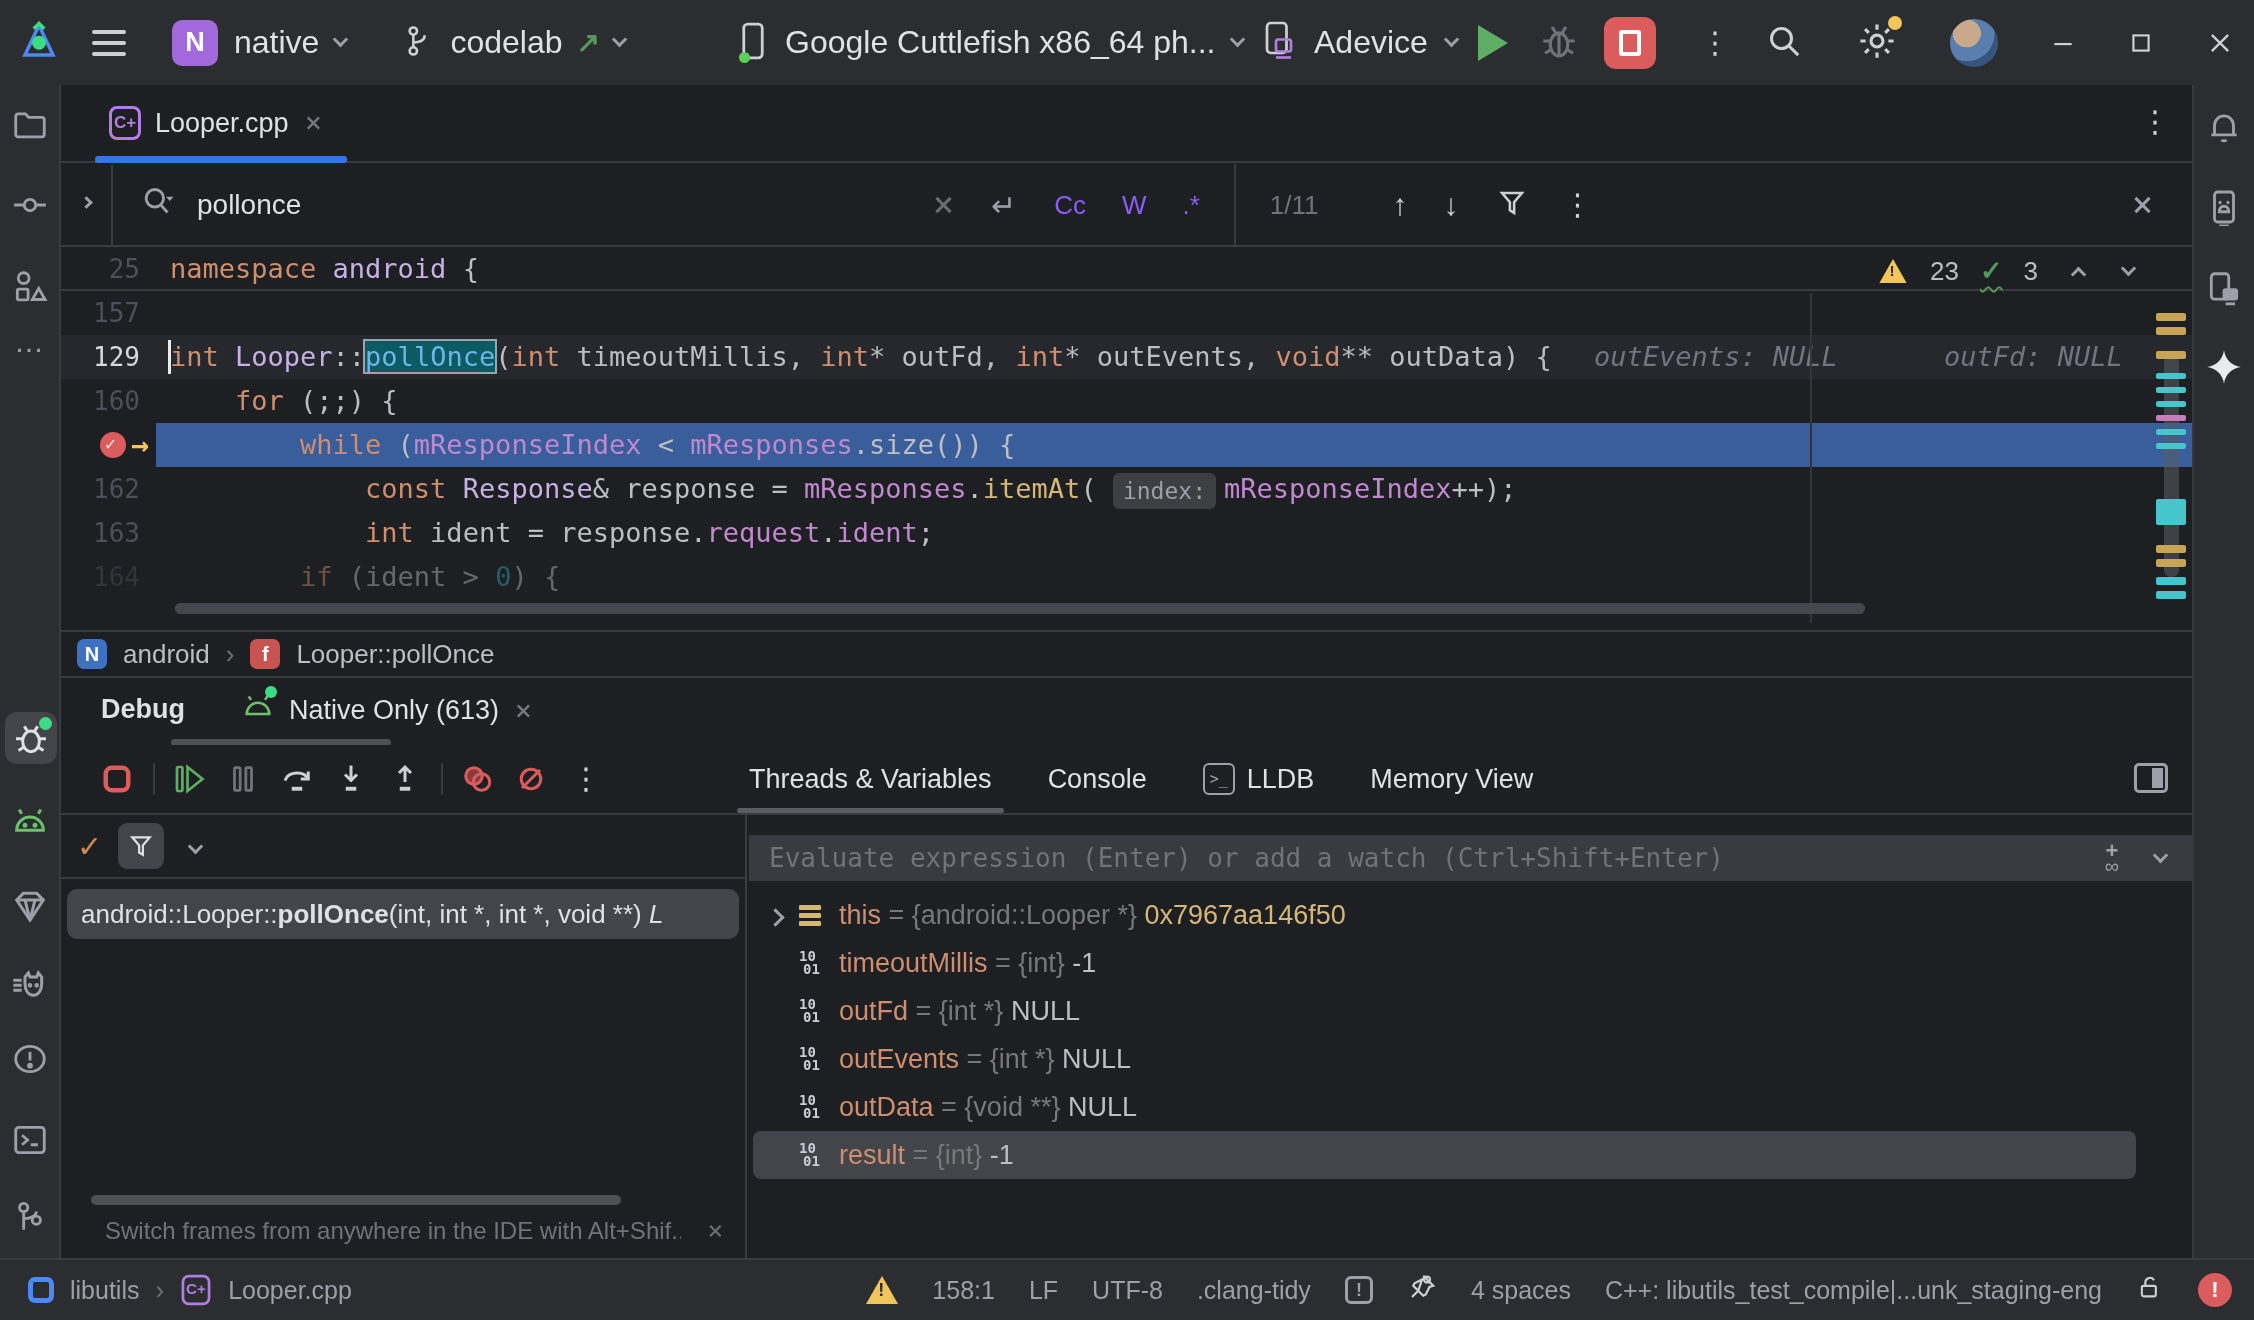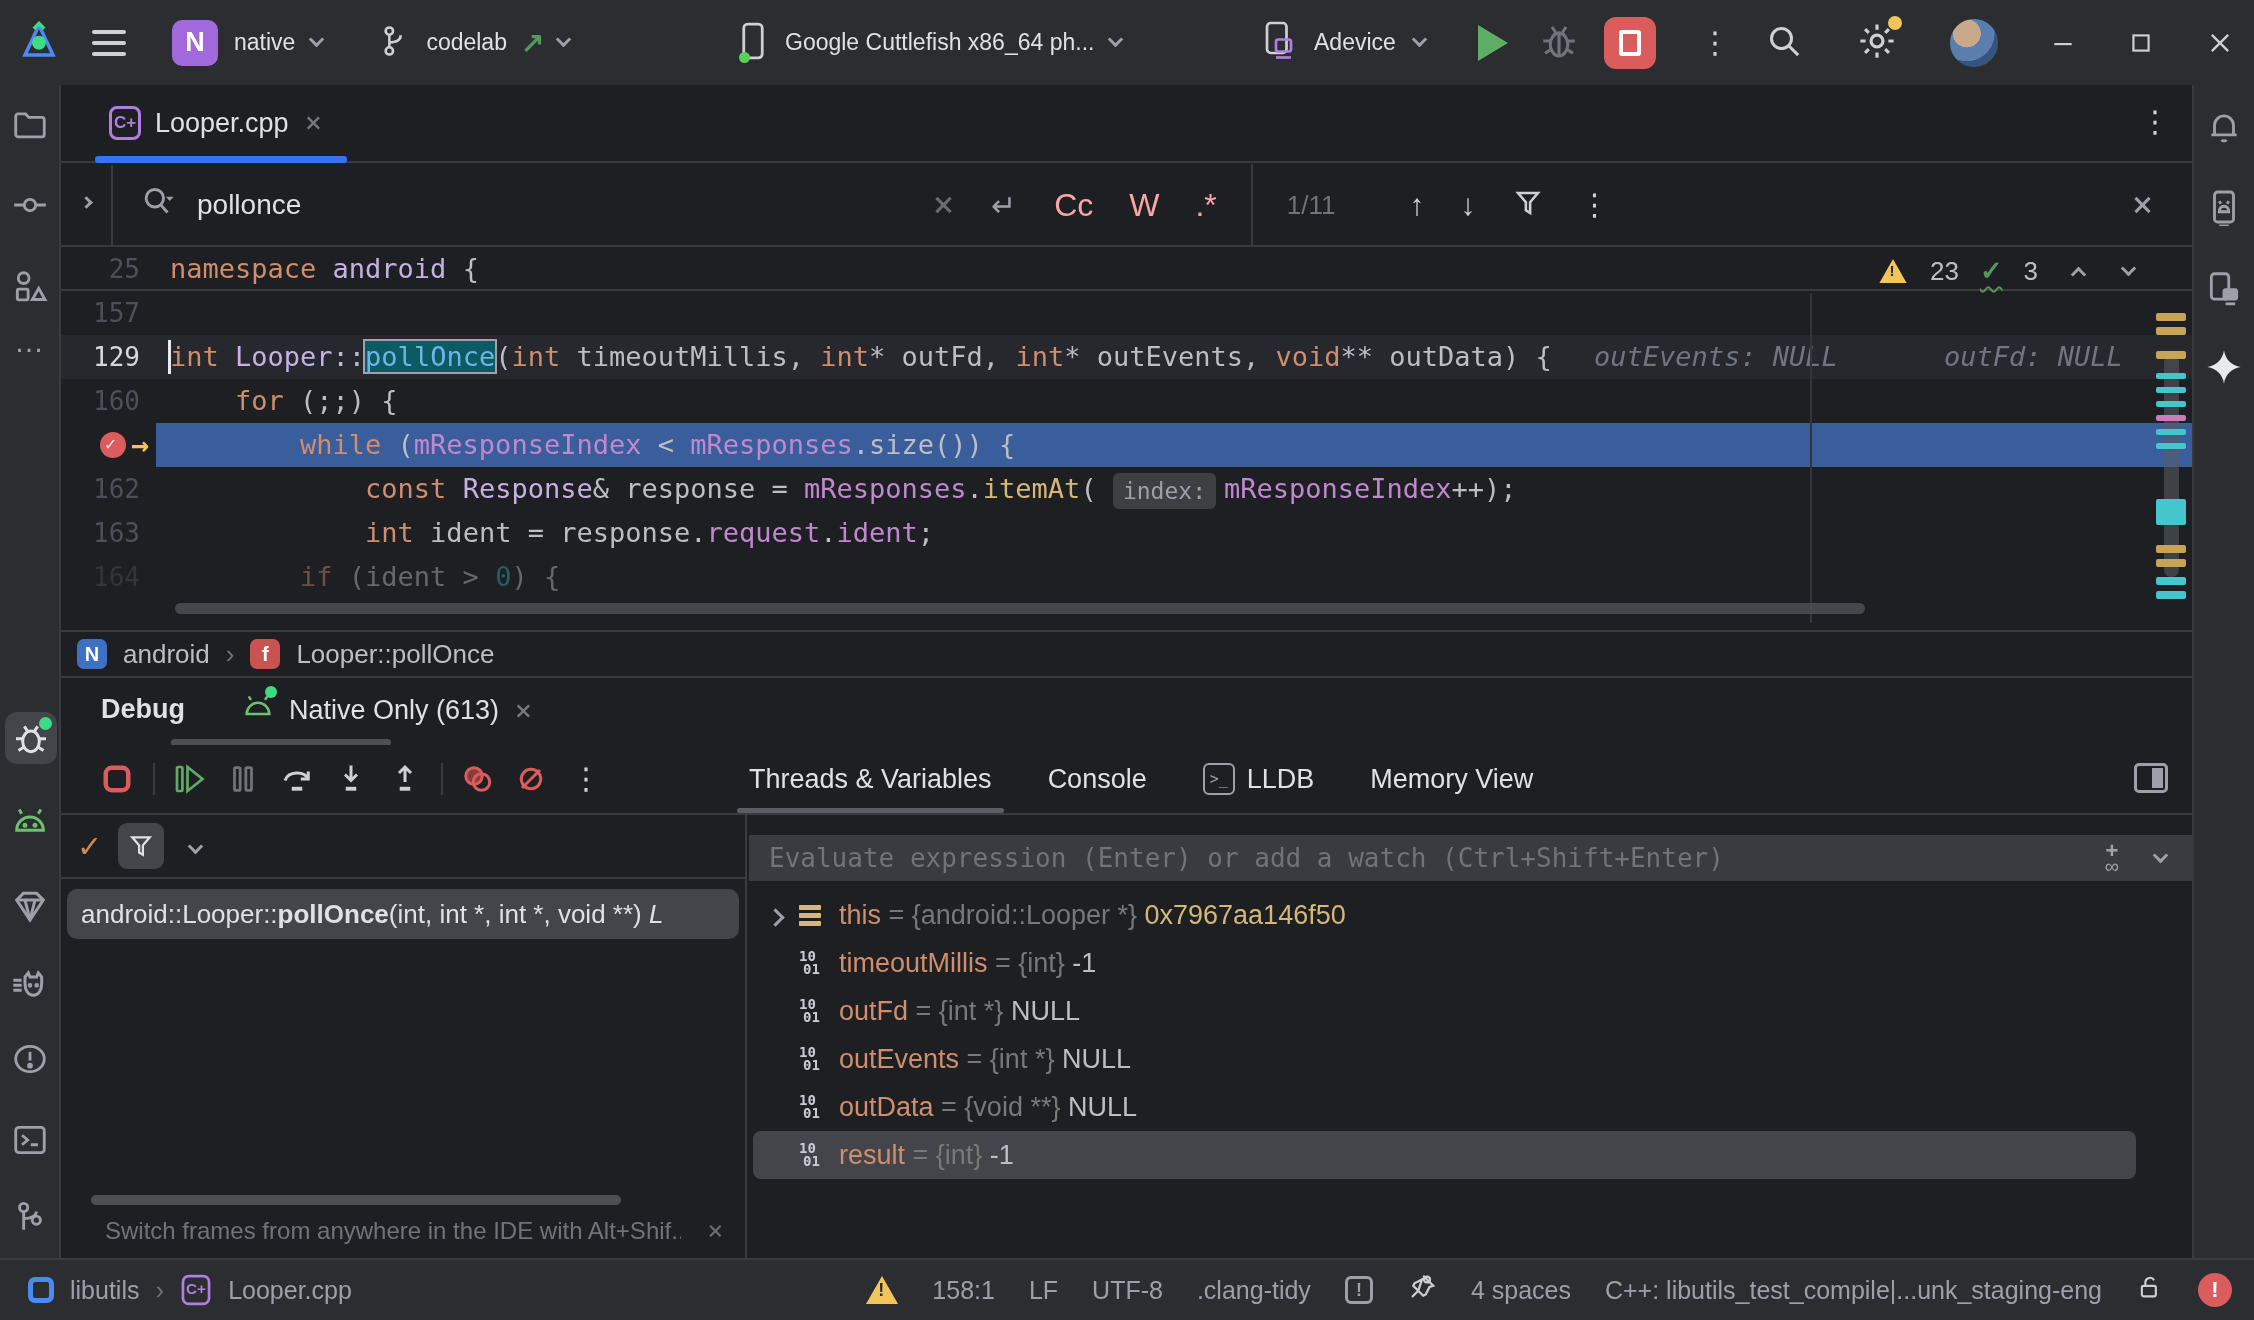--- a/index.html
+++ b/index.html
@@ -8,21 +8,21 @@
   .abs { position:absolute; }
 
   
   #titlebar { position:absolute; left:0; top:0; width:2254px; height:85px; background:#2B2D30; }
   .tb-left { position:absolute; left:0; top:0; height:85px; display:flex; align-items:center; }
   .tb-group { display:flex; align-items:center; }
   .chev { display:inline-block; width:11px; height:11px; border-right:3px solid #9DA0A8; border-bottom:3px solid #9DA0A8; transform:rotate(45deg); margin-top:-6px; }
   .chev.sm { width:9px; height:9px; }
   .hamburger span { display:block; width:34px; height:4px; background:#CED0D6; border-radius:2px; margin:7px 0; }
   .nchip { width:46px; height:46px; border-radius:10px; background:#A169DB; color:#fff; font-weight:bold; font-size:27px; display:flex; align-items:center; justify-content:center; }
-  .tb-label { font-size:23px; color:#DFE1E5; }
+  .tb-label { font-size:32px; color:#DFE1E5; }
   .greenup { color:#57965C; font-size:28px; font-weight:bold; }
   .runplay { width:0; height:0; border-left:30px solid #5FAD65; border-top:18px solid transparent; border-bottom:18px solid transparent; }
   .stopchip { width:52px; height:52px; border-radius:12px; background:#DB5C5C; display:flex; align-items:center; justify-content:center; }
   .stopchip i { display:block; width:22px; height:26px; border:4px solid #fff; border-radius:3px; }
   .vdots { font-size:30px; color:#CED0D6; letter-spacing:0; line-height:26px; }
   .avatar { width:48px; height:48px; border-radius:50%; background:radial-gradient(circle at 35% 30%, #c9a98a 0 30%, #5a7fae 31% 60%, #36557e 61%); }
   .winbtn svg { display:block; }
   .dot-badge { position:absolute; width:14px; height:14px; border-radius:50%; background:#F2C55C; right:-4px; top:-4px; }
 
   
@@ -39,21 +39,21 @@
   .etab-label { font-size:27px; color:#DFE1E5; }
   .xicon { position:relative; width:20px; height:20px; }
   .xicon:before,.xicon:after { content:""; position:absolute; left:9px; top:0; width:3px; height:20px; background:#9DA0A8; }
   .xicon:before { transform:rotate(45deg);} .xicon:after { transform:rotate(-45deg);}
   .tab-more { position:absolute; right:22px; top:24px; }
 
   
   #searchbar { position:absolute; left:61px; top:165px; width:2131px; height:82px; background:#1E1F22; border-bottom:2px solid #393B40; display:flex; align-items:center; }
   .srch-exp { width:52px; height:100%; border-right:2px solid #393B40; display:flex; align-items:center; justify-content:center; }
   .srch-query { font-size:28px; color:#DFE1E5; font-family:"Liberation Sans",sans-serif; }
-  .srch-opt { font-size:32px; color:#fca5a5; }
+  .srch-opt { font-size:26px; color:#8b5cf6; }
   .srch-count { font-size:26px; color:#6F737A; }
   .vsep { width:2px; height:82px; background:#393B40; }
   .arrowtxt { font-size:30px; color:#CED0D6; }
 
   
   #editor { position:absolute; left:61px; top:247px; width:2131px; height:383px; background:#1E1F22; overflow:hidden; font-family:"DejaVu Sans Mono","Liberation Mono",monospace; font-size:27px; }
   .cl { position:relative; display:flex; height:44px; line-height:44px; white-space:pre;justify-content:space-between; }
   .cl .gut { flex:none; width:95px; text-align:right; padding-right:16px; color:#4B5059; font-size:26px; }
   .cl .code { flex:1; position:relative; padding-left:14px; }
   .cl.sticky { border-bottom:2px solid #393B40; }

